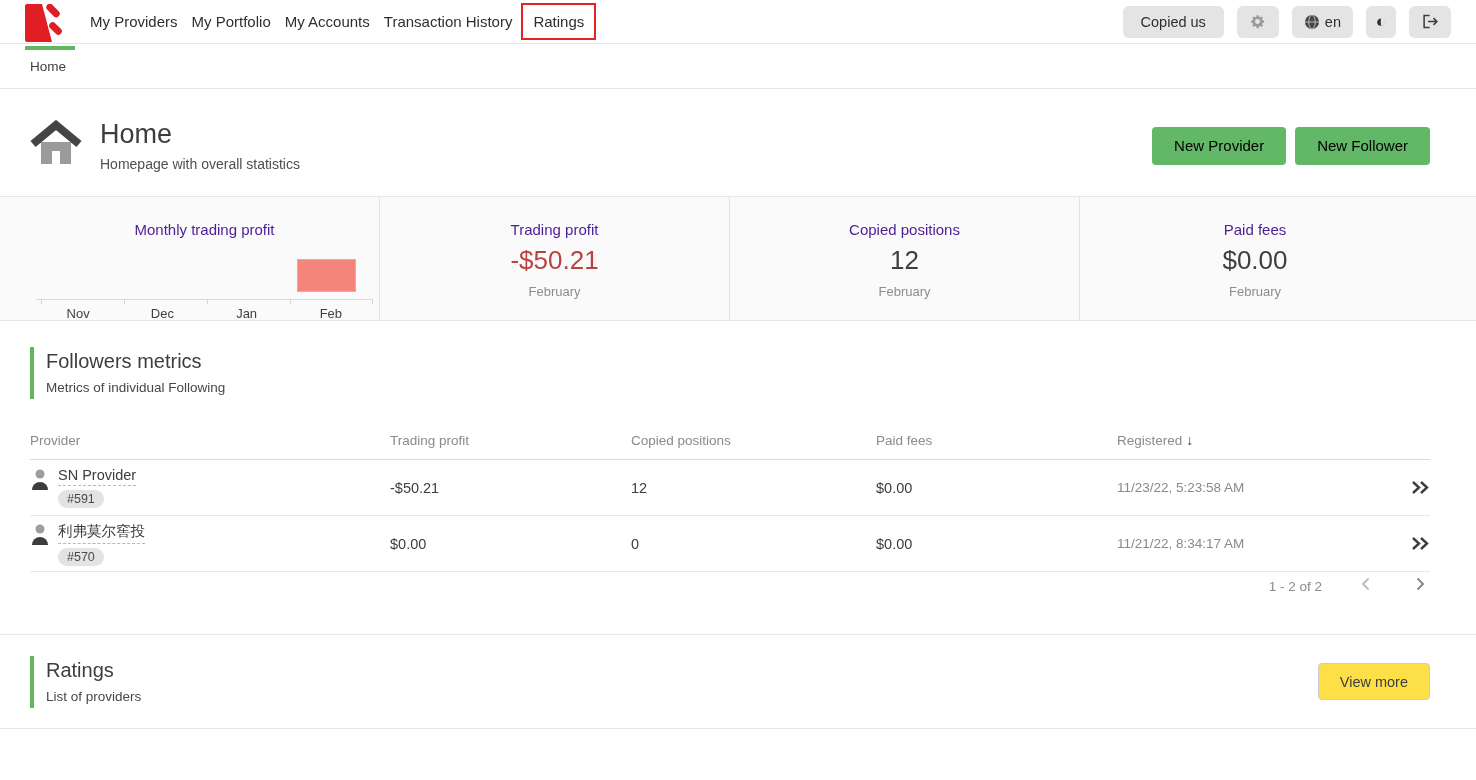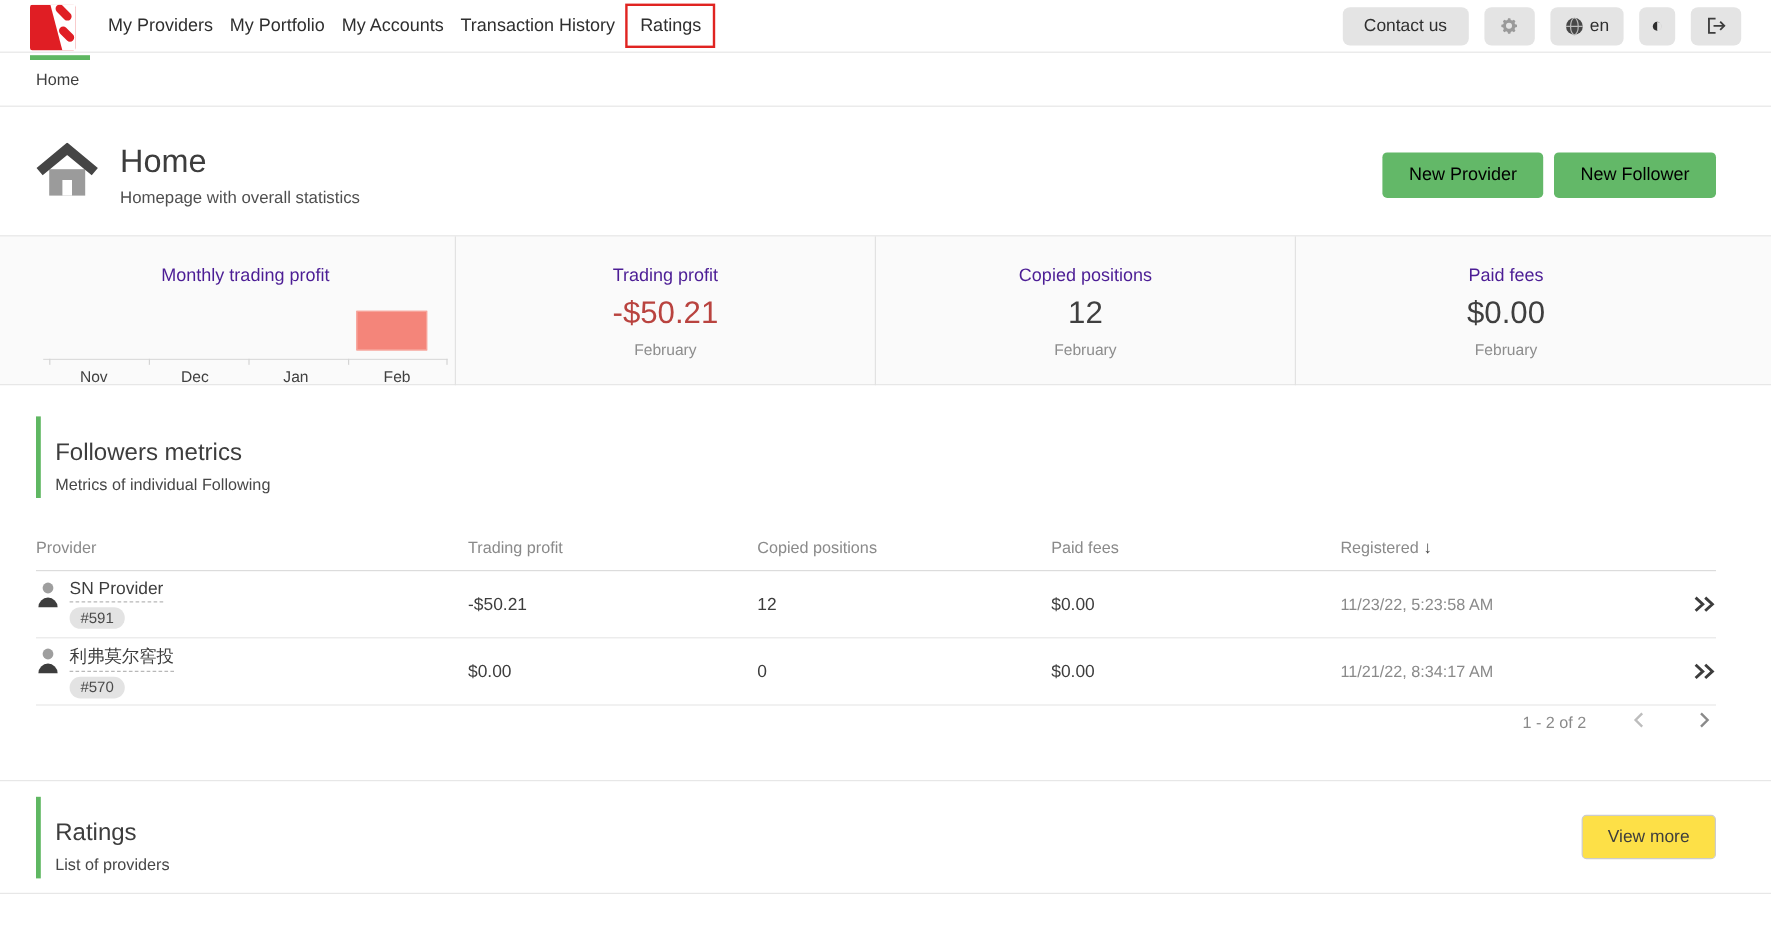--- a/index.html
+++ b/index.html
@@ -52,21 +52,21 @@
   .chart-col { padding-top:24px; }
   .chart-plot { position:relative; height:62px; margin:0 6px; border-bottom:1px solid #dcdcdc; }
   .chart-bar { position:absolute; left:261px; width:59px; top:21px; height:33px;
                background:#f4857a; border:1px solid #f7a39a; }
   .chart-tick { position:absolute; bottom:-5px; width:1px; height:5px; background:#d4d4d4; }
   .chart-labels { display:flex; margin:6px 6px 0 6px; }
   .chart-labels span { flex:1; text-align:center; font-size:13px; color:#404040; }
 
   
   .section-heading { border-left:4px solid #5fb762; padding:3px 0 4px 12px; }
-  .section-title { font-size:20px; color:#3d3d3d;margin-top:16px; }
+  .section-title { font-size:20px; color:#3d3d3d; }
   .section-subtitle { font-size:13.5px; color:#474747; margin-top:7px; }
 
   .followers-heading { margin:26px 46px 0 30px; }
 
   
   .table-wrap { margin:0 46px 0 30px; }
   .tgrid { display:grid; grid-template-columns:360px 241px 245px 241px 1fr 40px; align-items:center; }
   .thead { height:39px; margin-top:22px; border-bottom:1px solid #dcdcdc; }
   .th { font-size:13.5px; color:#8a8a8a; cursor:pointer; }
   .th .sort-arrow { font-size:14px; color:#3d3d3d; margin-left:4px; }
@@ -104,21 +104,21 @@
     </svg>
   </div>
   <div class="nav-items">
     <span class="nav-item">My Providers</span>
     <span class="nav-item">My Portfolio</span>
     <span class="nav-item">My Accounts</span>
     <span class="nav-item">Transaction History</span>
     <span class="nav-item highlight">Ratings</span>
   </div>
   <div class="nav-actions">
-    <button class="nav-btn text">Contact us</button>
+    <button class="nav-btn text">Copied us</button>
     <button class="nav-btn icon">
       <svg width="17" height="17" viewBox="0 0 24 24">
         <path fill="#9a9a9a" d="M12 8.5a3.5 3.5 0 1 0 0 7 3.5 3.5 0 0 0 0-7zm9.4 5 -2.2 .6a7.3 7.3 0 0 1-.7 1.7l1.1 2-1.8 1.8-2-1.1a7.3 7.3 0 0 1-1.7 .7l-.6 2.2h-2.6l-.6-2.2a7.3 7.3 0 0 1-1.7-.7l-2 1.1-1.8-1.8 1.1-2a7.3 7.3 0 0 1-.7-1.7l-2.2-.6v-2.6l2.2-.6a7.3 7.3 0 0 1 .7-1.7l-1.1-2 1.8-1.8 2 1.1a7.3 7.3 0 0 1 1.7-.7l.6-2.2h2.6l.6 2.2a7.3 7.3 0 0 1 1.7 .7l2-1.1 1.8 1.8-1.1 2a7.3 7.3 0 0 1 .7 1.7l2.2 .6z"></path>
         <circle cx="12" cy="12" r="3" fill="#e4e4e4"></circle>
       </svg>
     </button>
     <button class="nav-btn lang">
       <svg width="16" height="16" viewBox="0 0 16 16">
         <circle cx="8" cy="8" r="7" fill="#474747"></circle>
         <ellipse cx="8" cy="8" rx="3.2" ry="7" fill="none" stroke="#b9b9b9" stroke-width="1"></ellipse>

